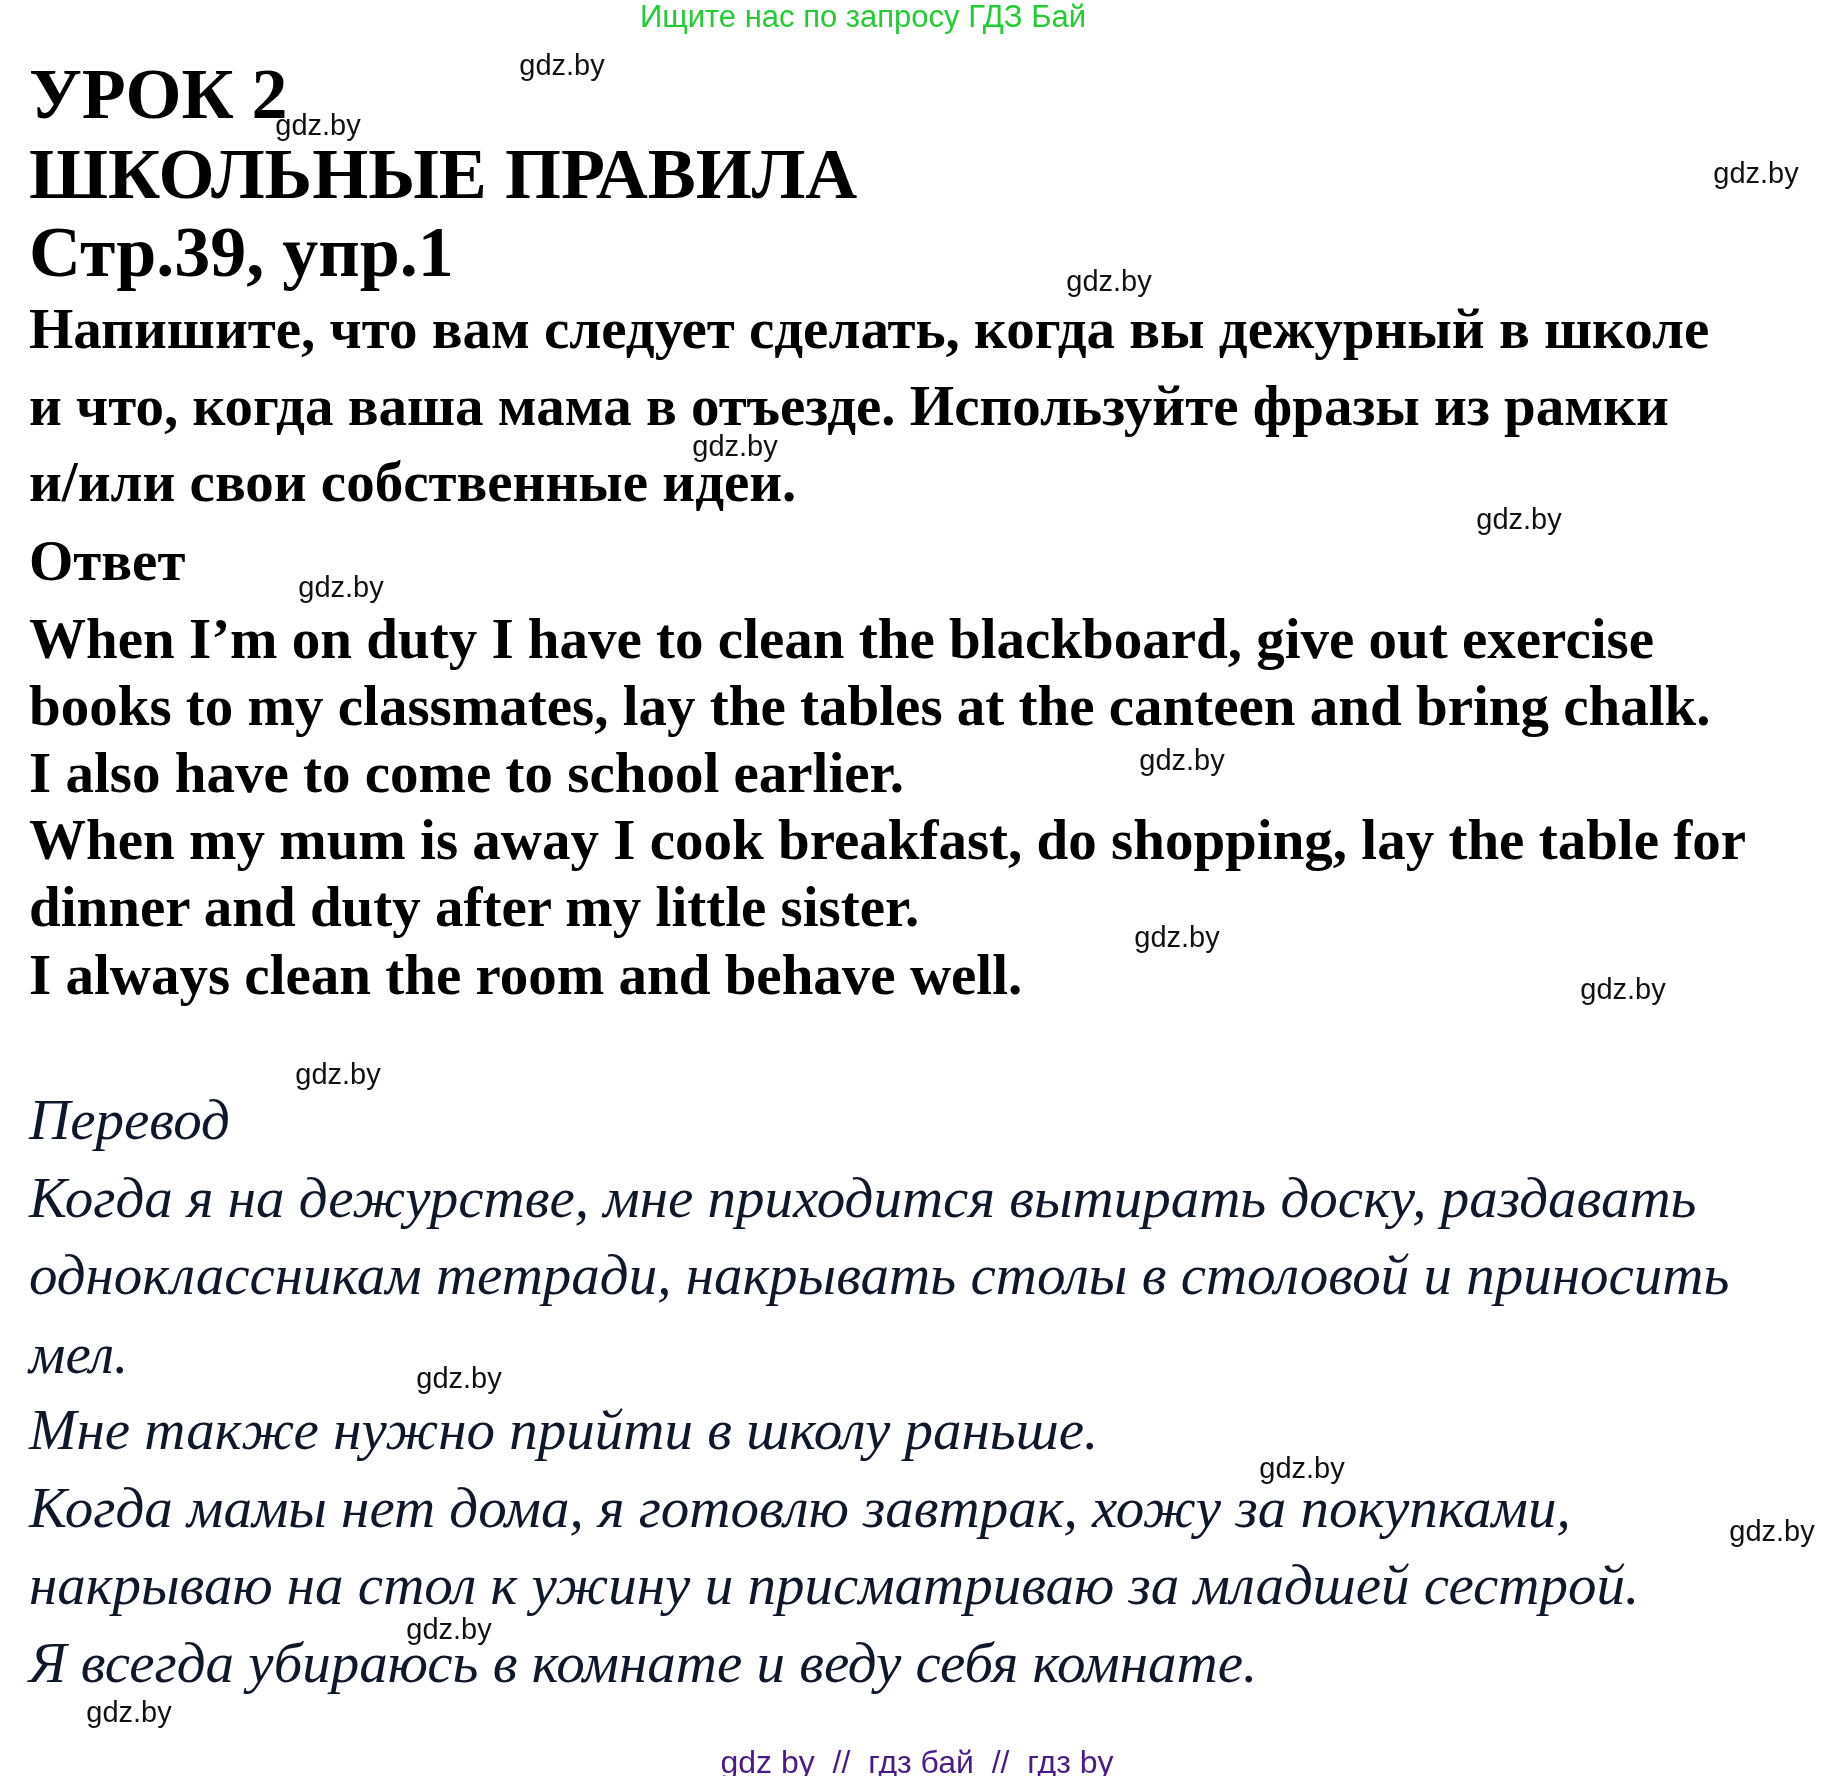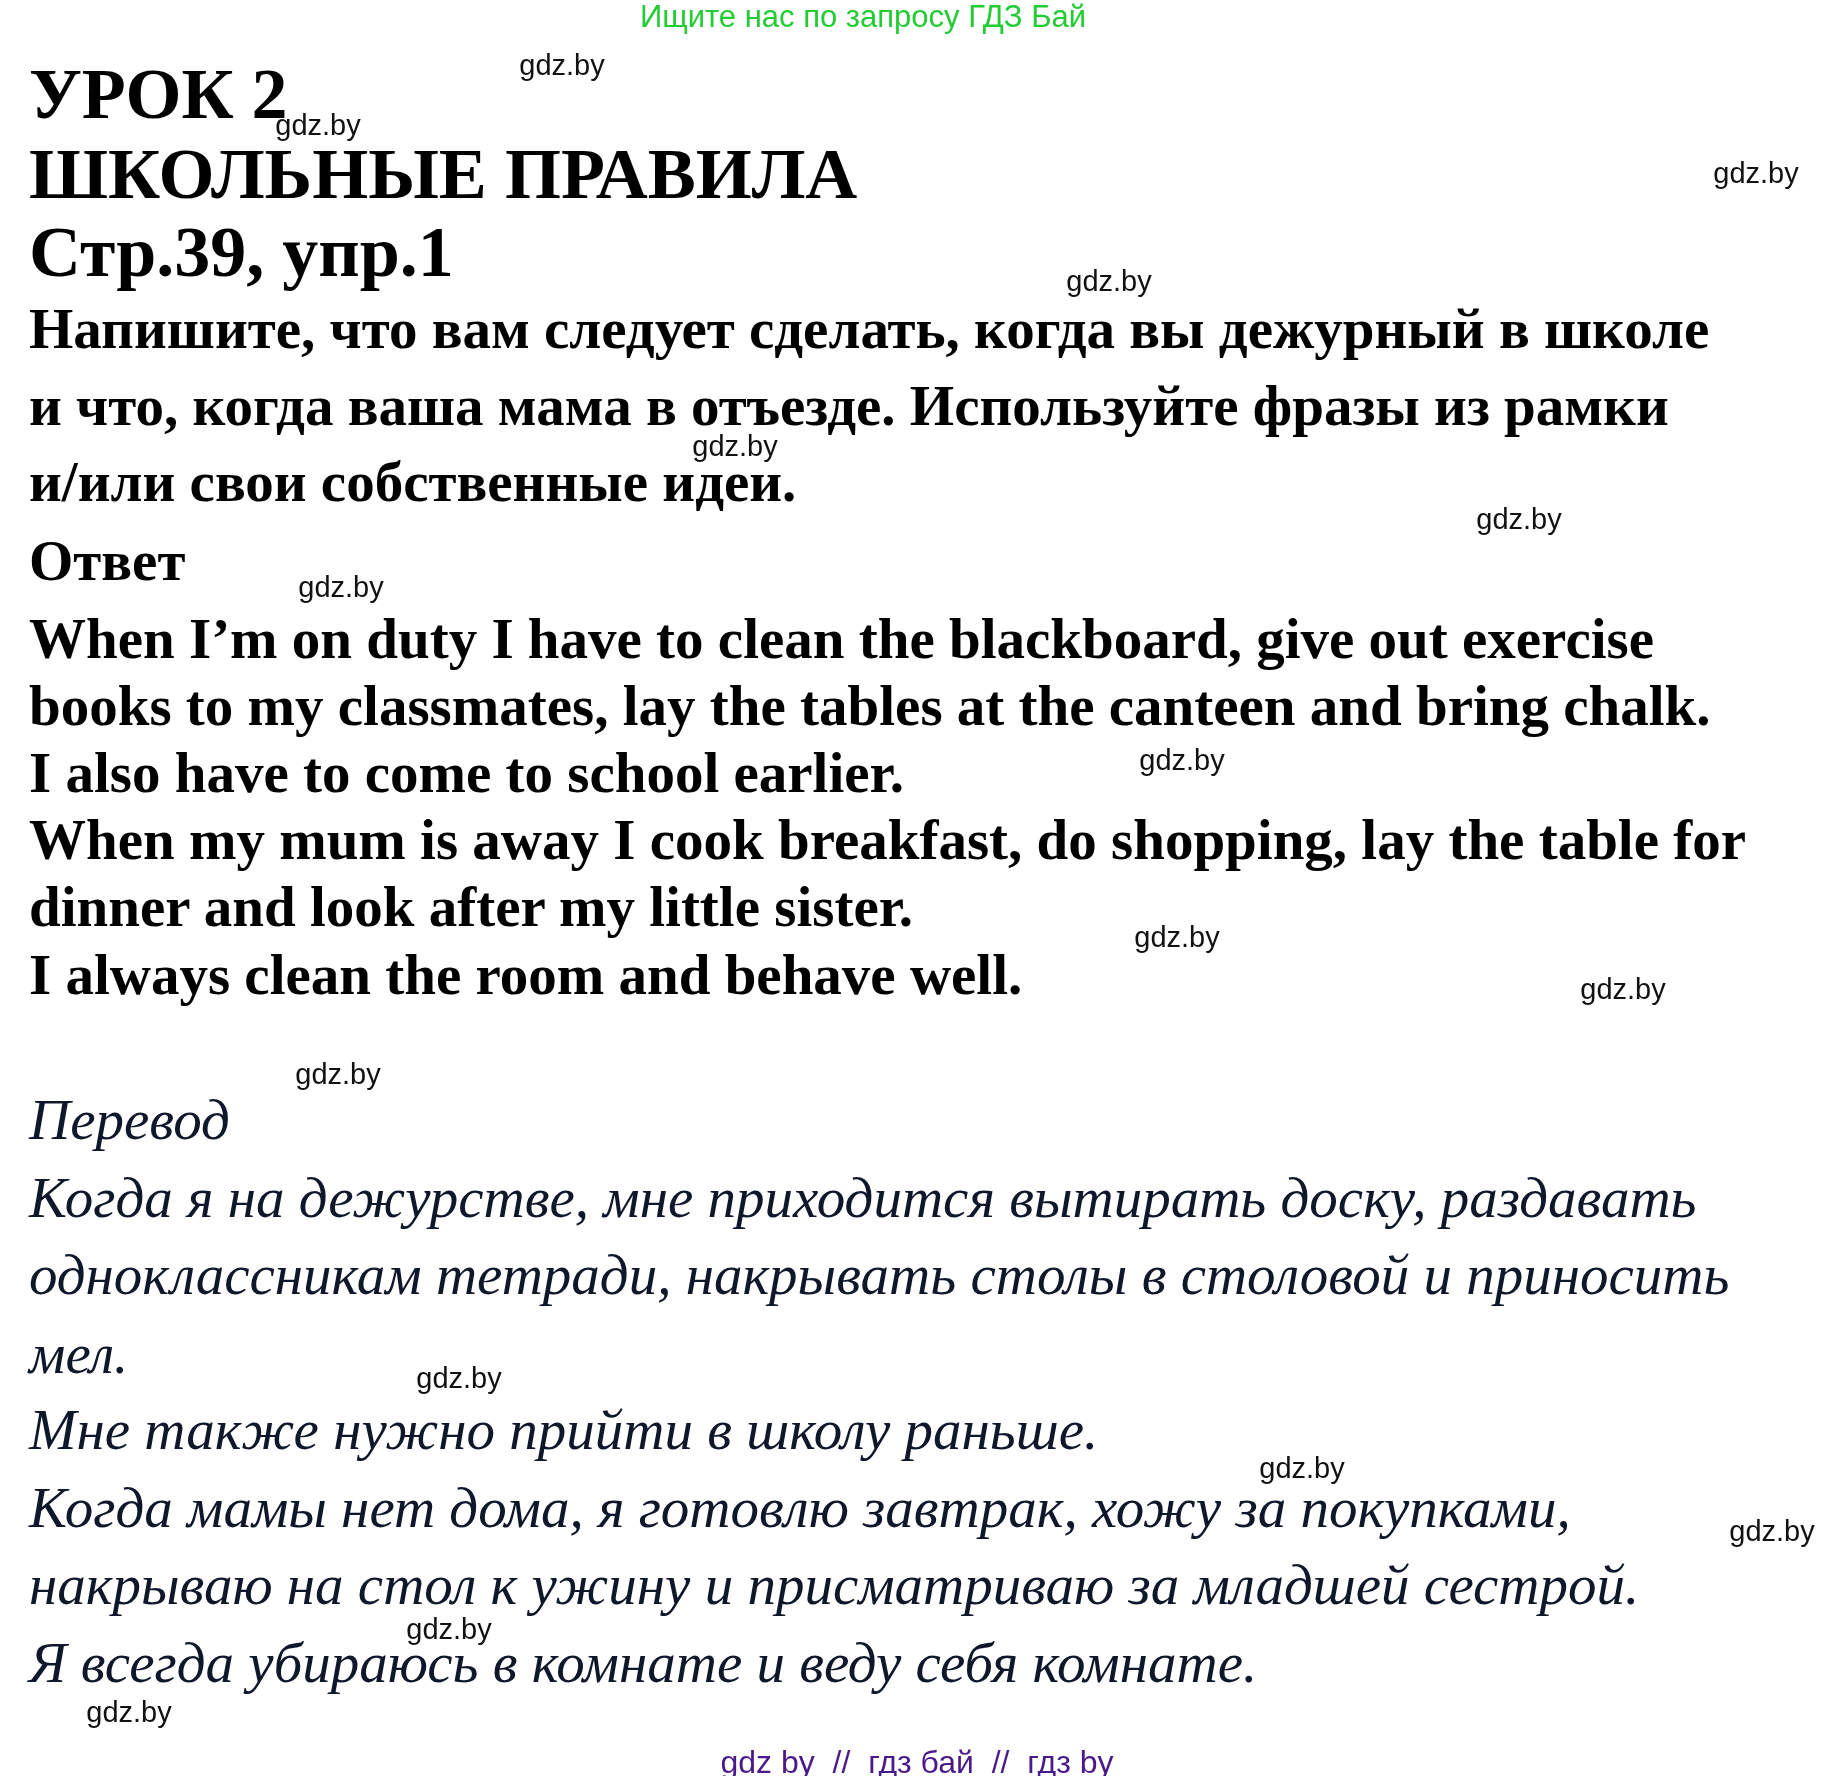--- a/index.html
+++ b/index.html
@@ -23,21 +23,21 @@
 
 <div class="abs serif-b" style="top:329px;">Напишите, что вам следует сделать, когда вы дежурный в школе</div>
 <div class="abs serif-b" style="top:406px;">и что, когда ваша мама в отъезде. Используйте фразы из рамки</div>
 <div class="abs serif-b" style="top:482px;">и/или свои собственные идеи.</div>
 
 <div class="abs serif-b" style="top:561px;">Ответ</div>
 <div class="abs serif-b" style="top:639px;">When I’m on duty I have to clean the blackboard, give out exercise</div>
 <div class="abs serif-b" style="top:706px;">books to my classmates, lay the tables at the canteen and bring chalk.</div>
 <div class="abs serif-b" style="top:773px;">I also have to come to school earlier.</div>
 <div class="abs serif-b" style="top:840px;">When my mum is away I cook breakfast, do shopping, lay the table for</div>
-<div class="abs serif-b" style="top:907px;">dinner and look after my little sister.</div>
+<div class="abs serif-b" style="top:907px;">dinner and duty after my little sister.</div>
 <div class="abs serif-b" style="top:975px;">I always clean the room and behave well.</div>
 
 <div class="abs serif-i" style="top:1120px;">Перевод</div>
 <div class="abs serif-i" style="top:1198px;">Когда я на дежурстве, мне приходится вытирать доску, раздавать</div>
 <div class="abs serif-i" style="top:1275px;">одноклассникам тетради, накрывать столы в столовой и приносить</div>
 <div class="abs serif-i" style="top:1354px;">мел.</div>
 <div class="abs serif-i" style="top:1430px;">Мне также нужно прийти в школу раньше.</div>
 <div class="abs serif-i" style="top:1508px;">Когда мамы нет дома, я готовлю завтрак, хожу за покупками,</div>
 <div class="abs serif-i" style="top:1585px;text-align:center;">накрываю на стол к ужину и присматриваю за младшей сестрой.</div>
 <div class="abs serif-i" style="top:1663px;">Я всегда убираюсь в комнате и веду себя комнате.</div>

